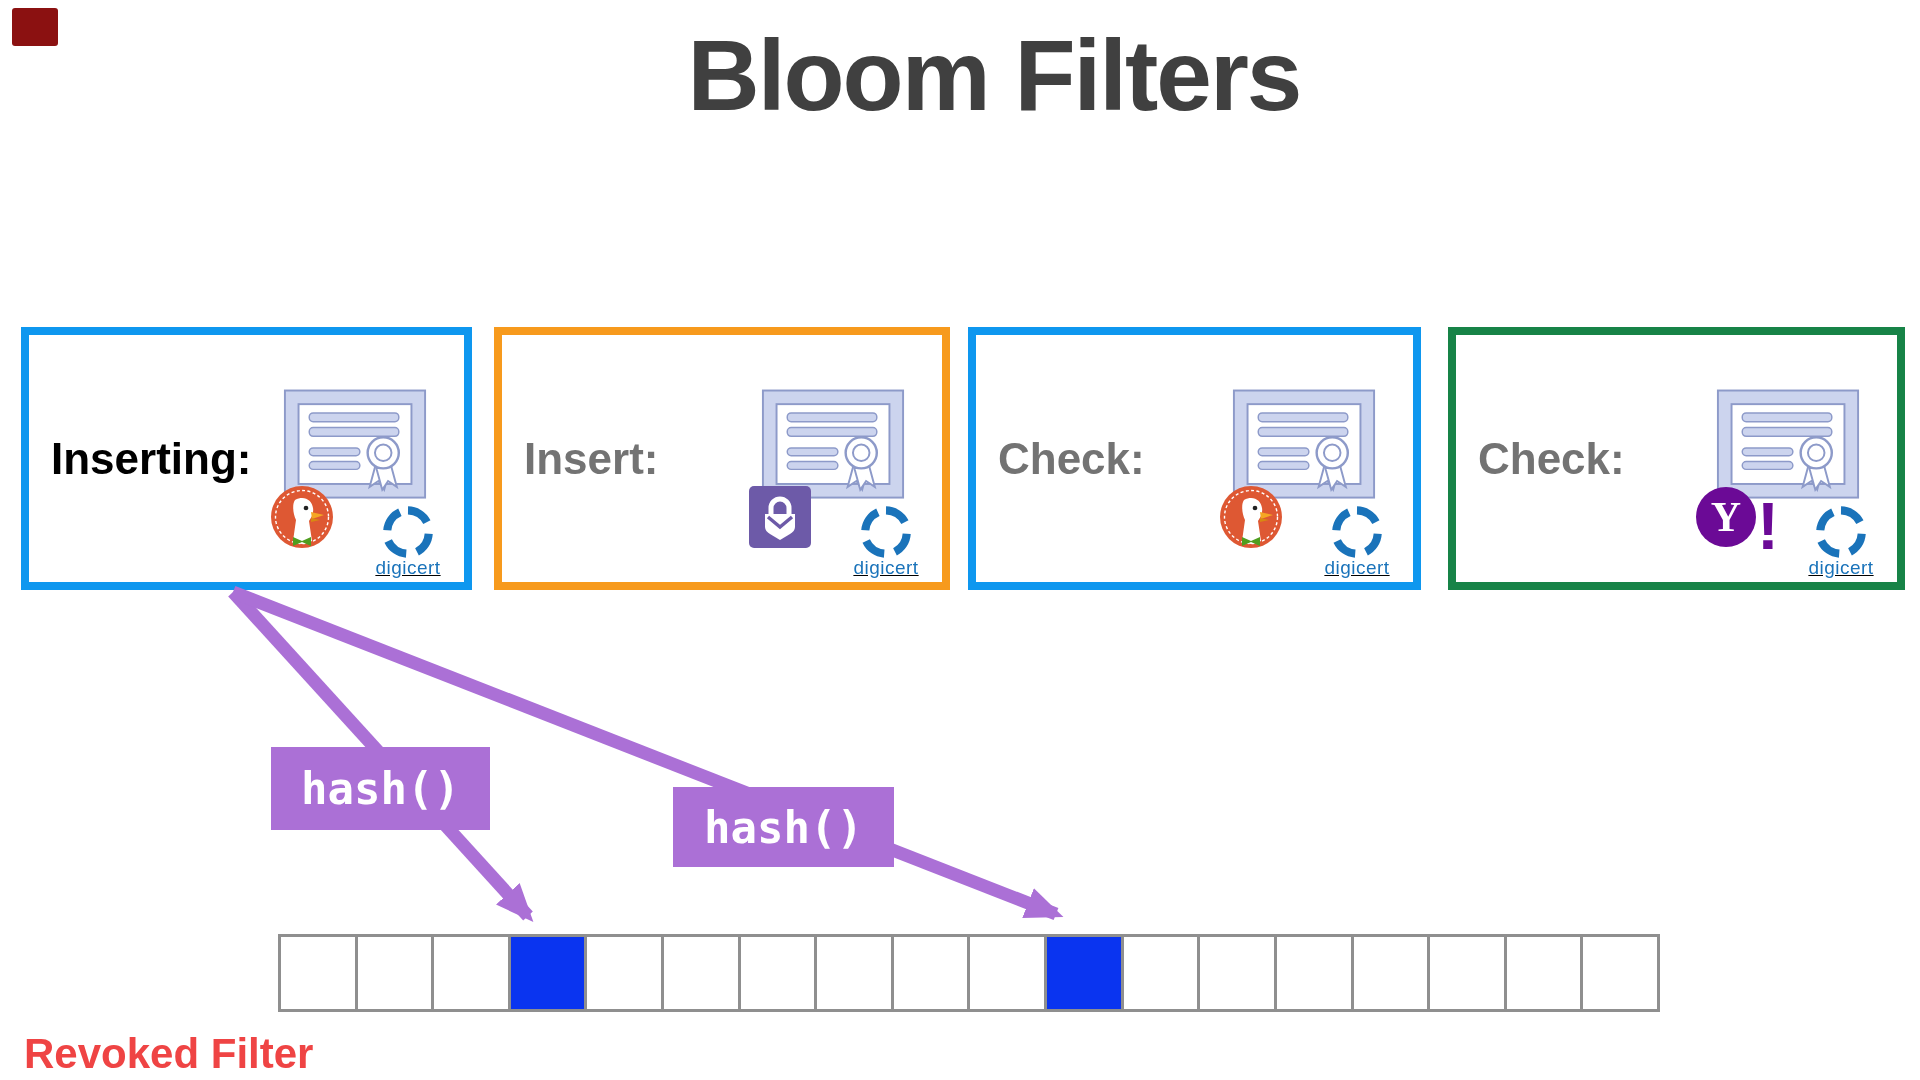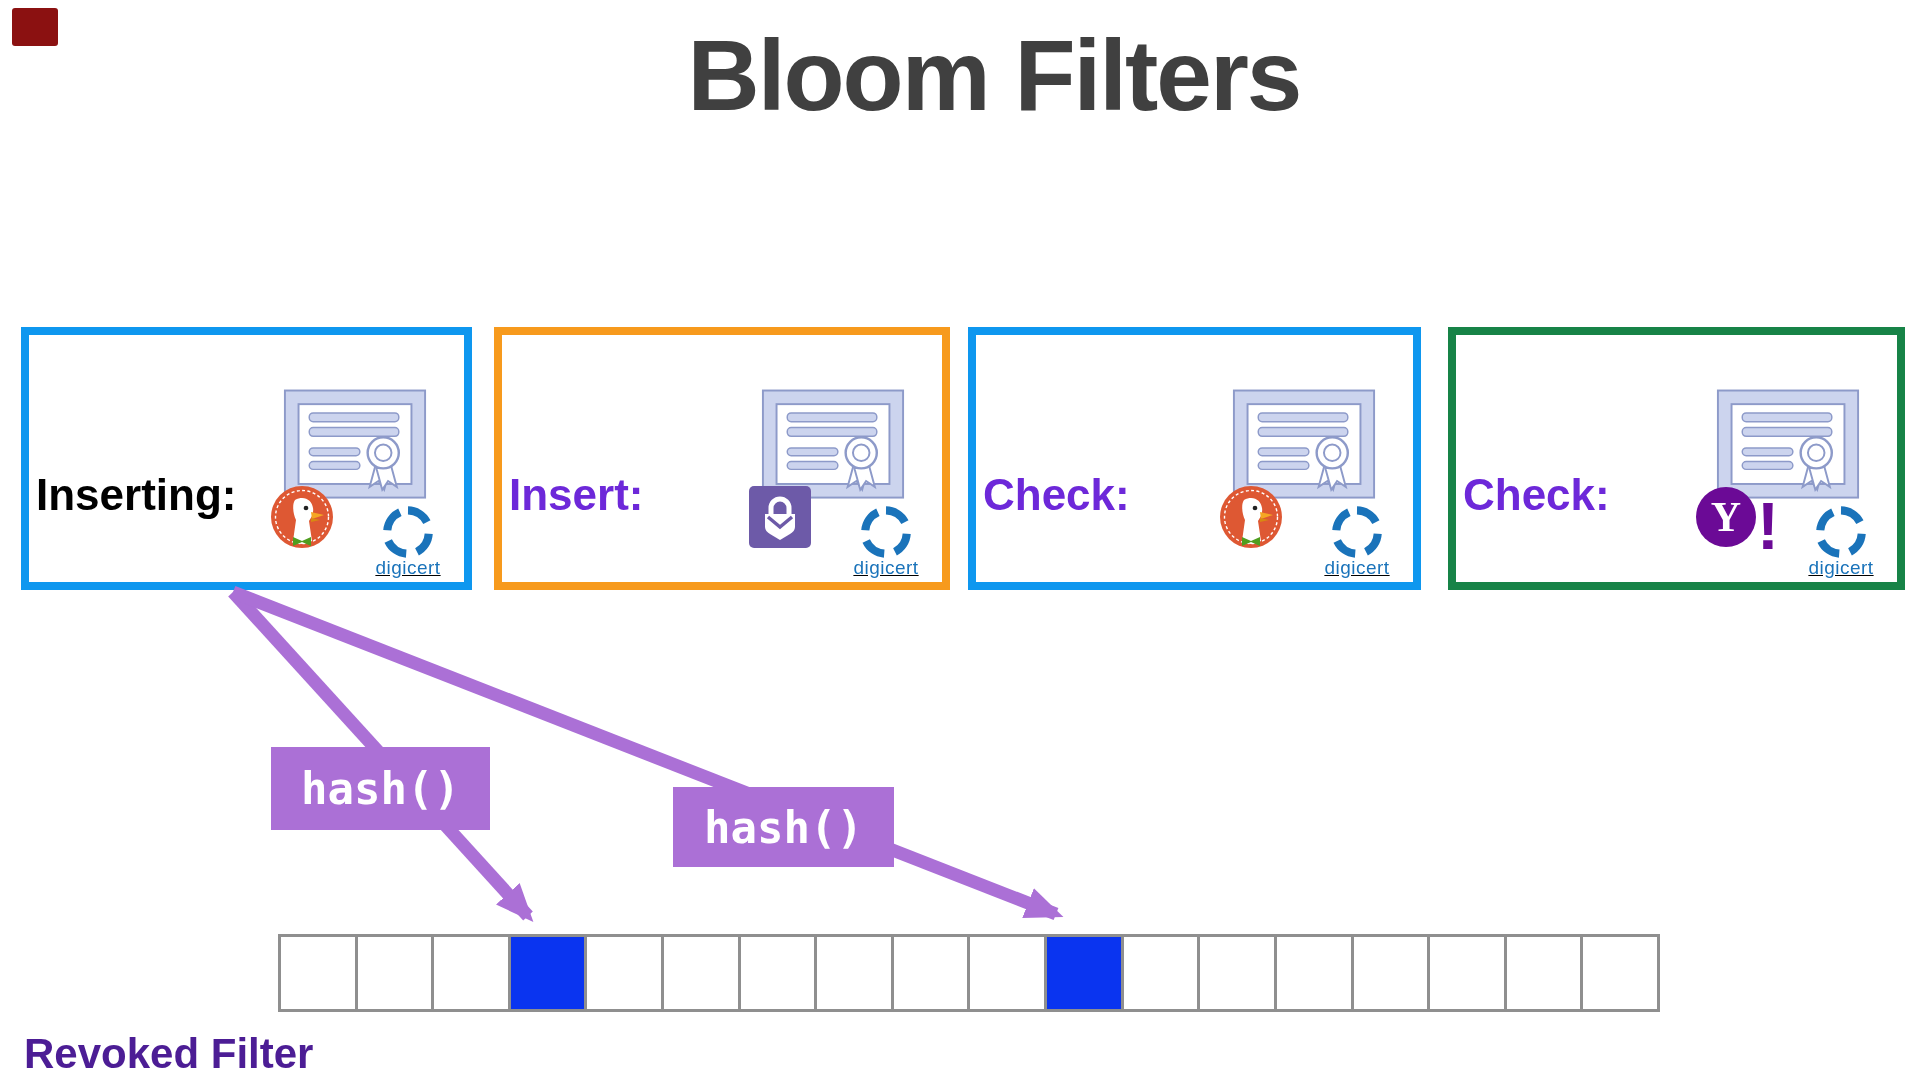--- a/index.html
+++ b/index.html
@@ -12,24 +12,24 @@
   .page-title{position:absolute;left:0;top:18px;width:100%;text-align:center;
               font-size:100px;font-weight:bold;color:#404040;letter-spacing:-2px;padding-left:34px;}
 
   .cert-box{position:absolute;top:327px;height:263px;border:8px solid #0e97ef;
             background:#fff;box-sizing:border-box;}
   #box0{left:21px;width:451px;}
   #box1{left:494px;width:456px;}
   #box2{left:968px;width:453px;}
   #box3{left:1448px;width:457px;}
 
-  .box-label{position:absolute;left:7px;top:50%;transform:translateY(-50%);
-             font-size:44px;font-weight:bold;white-space:nowrap;margin-top:36px;}
+  .box-label{position:absolute;left:22px;top:50%;transform:translateY(-50%);
+             font-size:44px;font-weight:bold;white-space:nowrap;}
   .label-active{color:#000;}
-  .label-muted{color:#6d28d9;}
+  .label-muted{color:#737373;}
 
   .icon-group{position:absolute;right:14px;top:44px;width:180px;height:200px;}
   .cert-svg{position:absolute;top:8px;right:22px;width:146px;height:118px;}
   .brand-logo{position:absolute;left:0;bottom:30px;width:64px;height:64px;}
   .brand-logo.yahoo{width:96px;height:72px;bottom:24px;left:-8px;}
   .digicert{position:absolute;right:-2px;bottom:0;width:88px;text-align:center;text-decoration:underline;}
   .digicert-swirl{width:54px;height:54px;display:block;margin:0 auto;}
   .digicert-label{font-size:19px;color:#1a73ba;letter-spacing:0.5px;display:block;margin-top:-2px;}
 
   .arrows{position:absolute;left:0;top:0;width:1920px;height:1080px;z-index:1;pointer-events:none;}
@@ -38,21 +38,21 @@
               font-family:"DejaVu Sans Mono","Liberation Mono",monospace;font-weight:bold;
               font-size:44px;display:flex;align-items:center;justify-content:center;}
   #hash0{left:271px;top:747px;width:219px;height:83px;}
   #hash1{left:673px;top:787px;width:221px;height:80px;}
 
   .bit-array{position:absolute;left:278px;top:934px;width:1382px;height:78px;
              display:flex;border:3px solid #8f8f8f;box-sizing:border-box;z-index:2;background:#fff;}
   .bit-array .cell{flex:1;border-right:3px solid #8f8f8f;}
   .bit-array .cell:last-child{border-right:none;}
 
-  .footer-label{position:absolute;left:24px;top:1030px;font-size:42px;font-weight:bold;color:#4c1d95;}
+  .footer-label{position:absolute;left:24px;top:1030px;font-size:42px;font-weight:bold;color:#ef4444;}
 </style>
 </head>
 <body>
 
 <div class="canvas">
 
   <div class="red-marker"></div>
 
   <div class="page-title">Bloom Filters</div>
 

